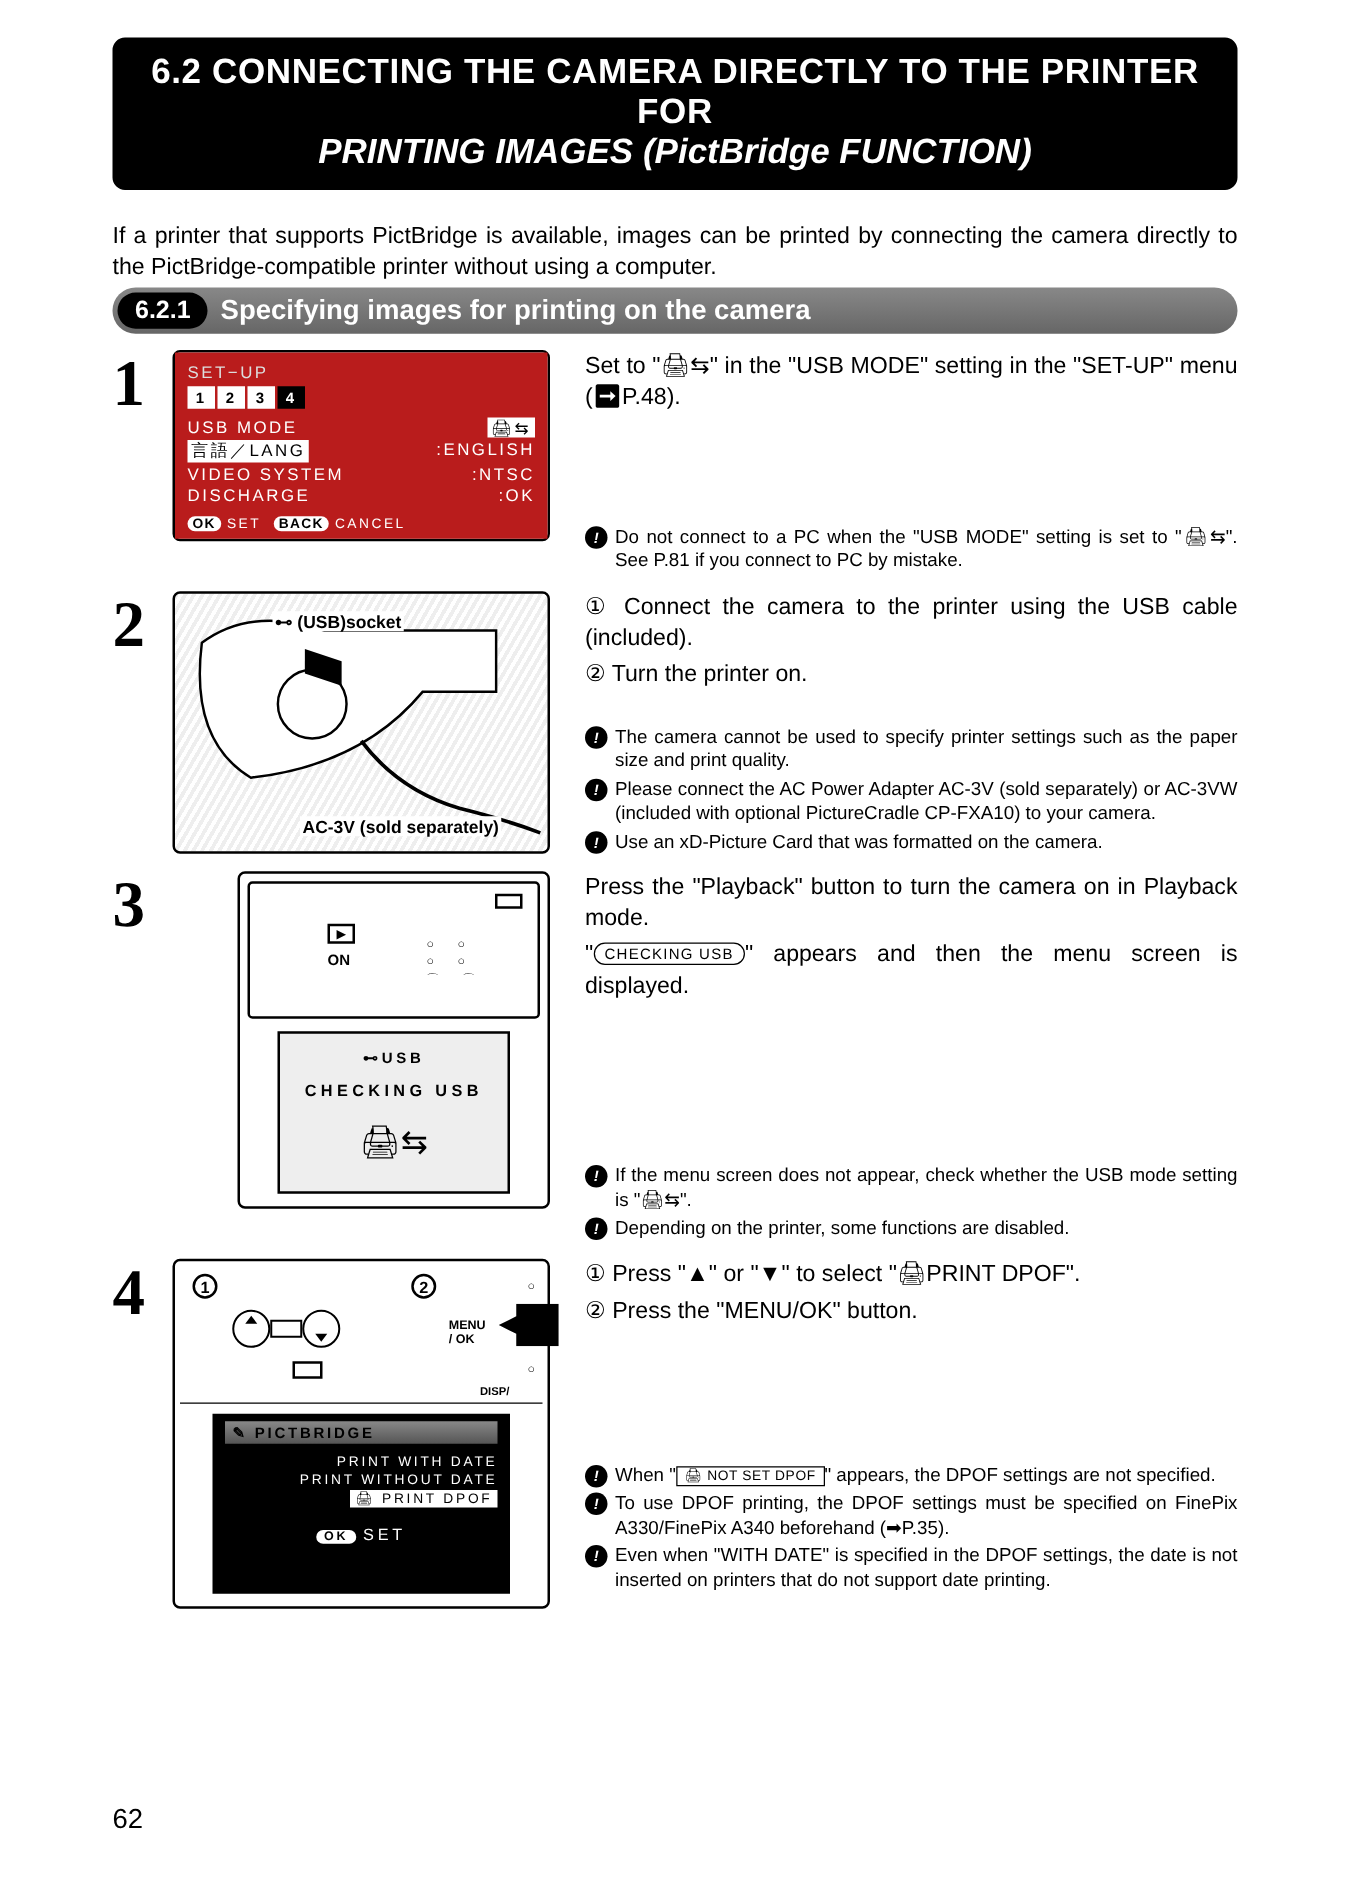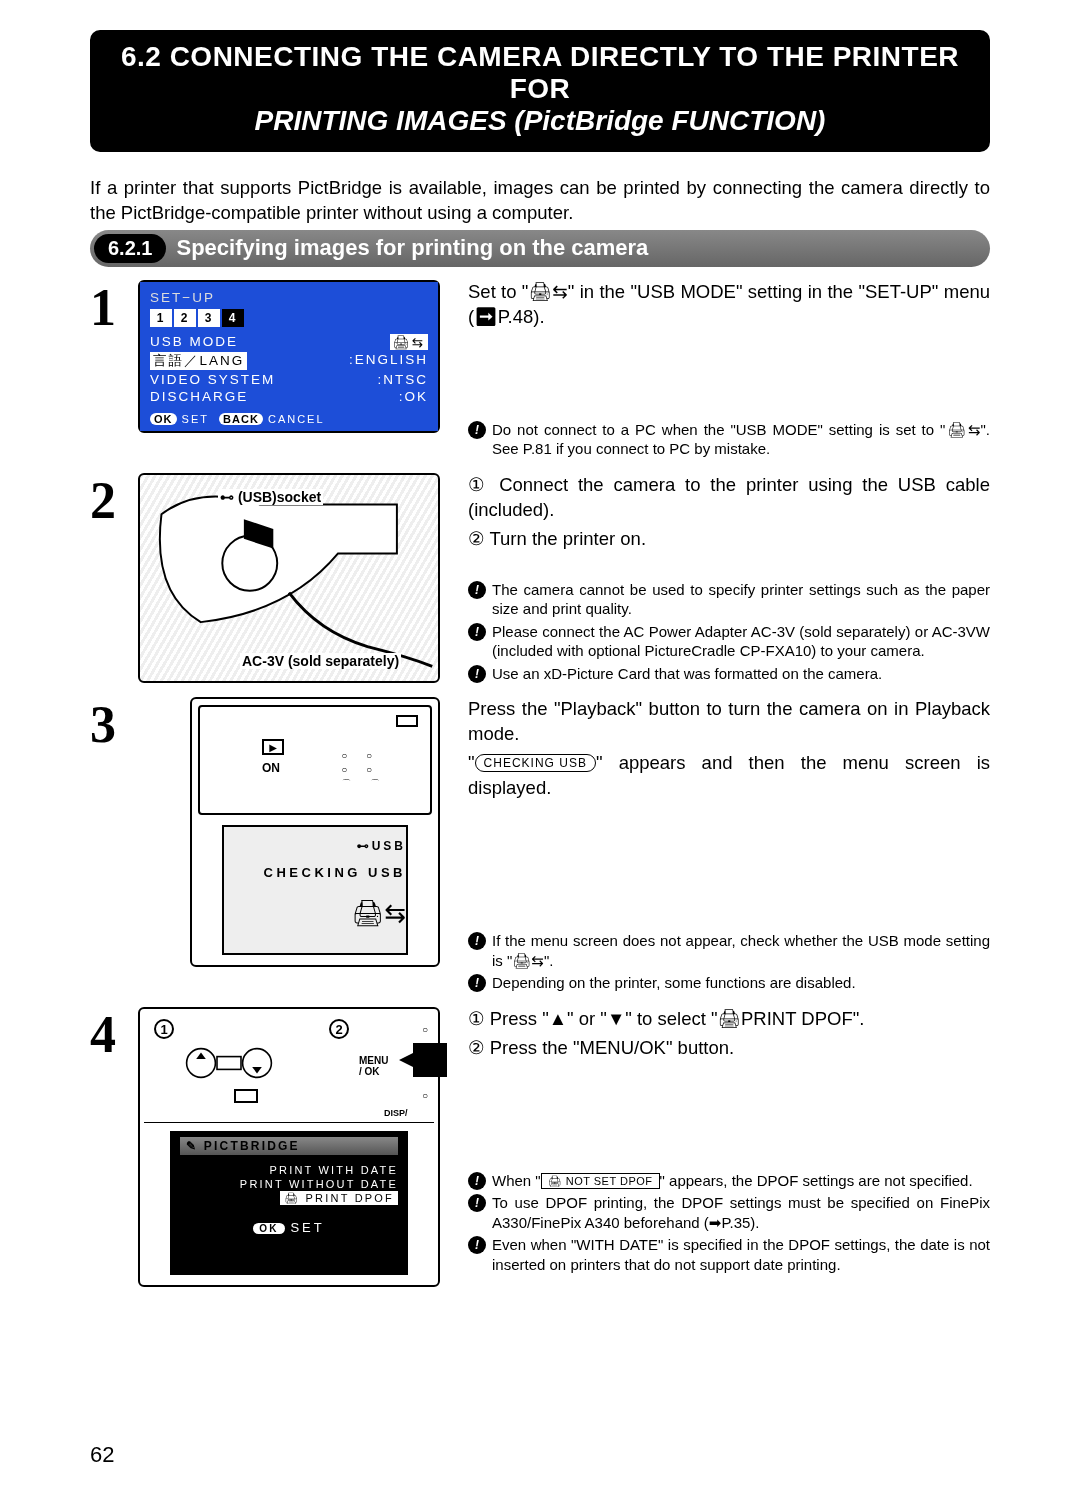--- a/index.html
+++ b/index.html
@@ -59,21 +59,21 @@
     width: 48px;
     line-height: 1;
     padding-top: 2px;
   }
   .left-col { width: 350px; flex: none; margin-right: 28px; position:relative;}
   .right-col { flex: 1; font-size: 18.5px; line-height: 1.35; }
 
   .fig-box { border: 2px solid #000; border-radius: 6px; background: #fff; padding: 6px; }
 
   
-  .lcd1 { background: #1d4ed8; color: #fff; font-family: Arial; font-size: 13.5px; letter-spacing: 2px; padding: 8px 10px 6px; margin-left: 52px;}
+  .lcd1 { background: #b91c1c; color: #fff; font-family: Arial; font-size: 13.5px; letter-spacing: 2px; padding: 8px 10px 6px; margin-left: 52px;}
   .lcd1 .row { display:flex; justify-content:space-between; padding:1px 0; }
   .lcd1 .setup { color:#ddd; }
   .tabs { display:flex; gap:2px; margin:4px 0 6px; }
   .tab { background:#fff; color:#000; font-weight:bold; width:22px; height:18px; line-height:18px; text-align:center; font-size:12px; }
   .tab.active { background:#fff; color:#000; }
   .lcd1 .hl { background:#fff; color:#000; padding:0 3px; }
   .lcd1 .inv { background:#fff; color:#000; padding:0 4px; border-radius:9px; font-size:11px; letter-spacing:1px; font-weight:bold;}
   .lcd1 .ok-set { margin-top:8px; font-size:11px; }
 
   
@@ -84,21 +84,21 @@
   .illus2 .label-b { position:absolute; bottom:12px; left:100px; font-size:14px; font-weight:bold; background:#fff; padding:0 2px;}
   .illus2 svg { position:absolute; top:0; left:0;}
 
   
   .fig3 { border:2px solid #000; border-radius:6px; height:270px; position:relative; background:#fff; margin-left:52px;}
   .fig3 .cam-top { position:absolute; top:6px; left:6px; right:6px; height:110px; border:2px solid #000; border-radius:4px; }
   .fig3 .play-icon { position:absolute; top:40px; left:70px; border:2px solid #000; width:22px; height:16px; display:flex; align-items:center; justify-content:center; font-size:10px;}
   .fig3 .on-label { position:absolute; top:62px; left:70px; font-size:12px; font-weight:bold;text-align:right;}
   .fig3 .dots { position:absolute; top:50px; right:50px; font-size:10px; letter-spacing:8px; line-height:14px;}
   .fig3 .batt { position:absolute; top:16px; right:20px; width:22px; height:12px; border:2px solid #000; }
-  .fig3 .lcd3 { position:absolute; top:126px; left:30px; right:30px; bottom:10px; border:2px solid #000; background:#eee; text-align:right; }
+  .fig3 .lcd3 { position:absolute; top:126px; left:30px; right:30px; bottom:10px; border:2px solid #000; background:#eee; text-align:center; }
   .fig3 .lcd3 .usb { font-size:12px; letter-spacing:3px; margin-top:12px; font-weight:bold;}
   .fig3 .lcd3 .chk { font-size:13px; letter-spacing:3.5px; margin-top:12px; font-weight:bold;}
   .fig3 .lcd3 .pb { font-size:26px; margin-top:18px; }
 
   
   .fig4 { border:2px solid #000; border-radius:6px; height:280px; position:relative; background:#fff; margin-left:0;}
   .fig4 .top-half { position:absolute; top:4px; left:4px; right:4px; height:110px; border-bottom:1px solid #000;}
   .fig4 .circ { display:inline-block; border:2px solid #000; border-radius:50%; width:20px; height:20px; text-align:center; line-height:17px; font-size:13px; font-weight:bold; position:absolute;}
   .fig4 .c1 { top:6px; left:10px;}
   .fig4 .c2 { top:6px; left:185px;}

